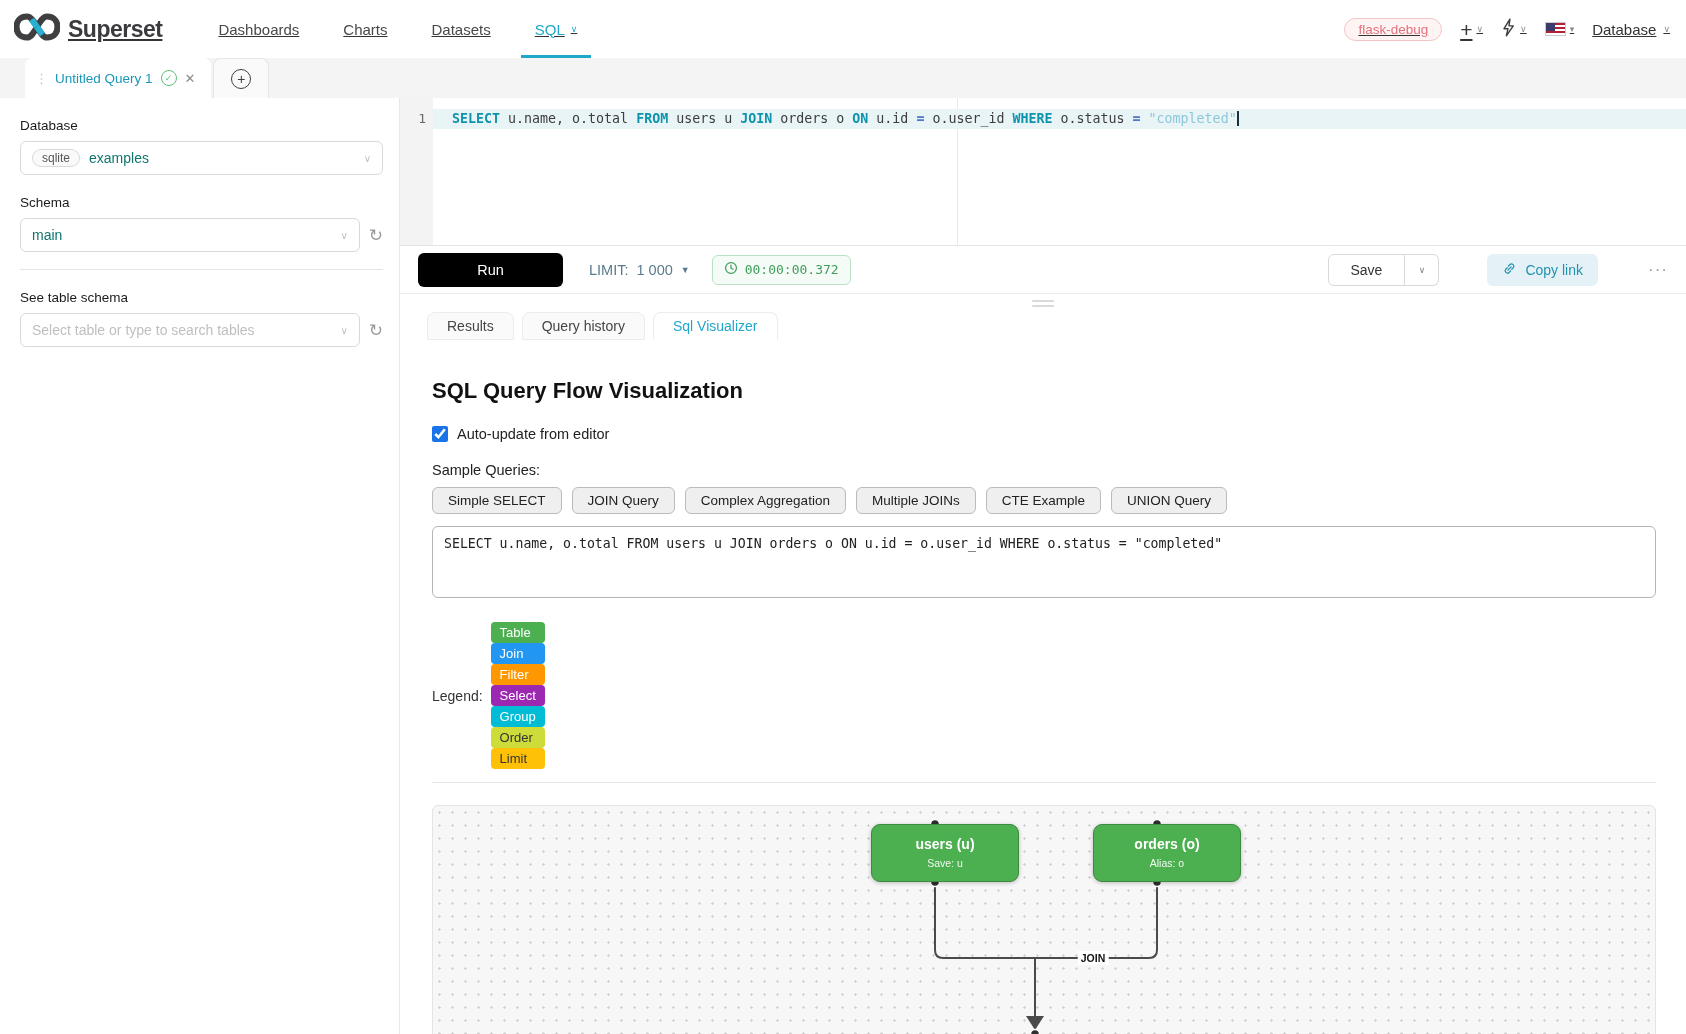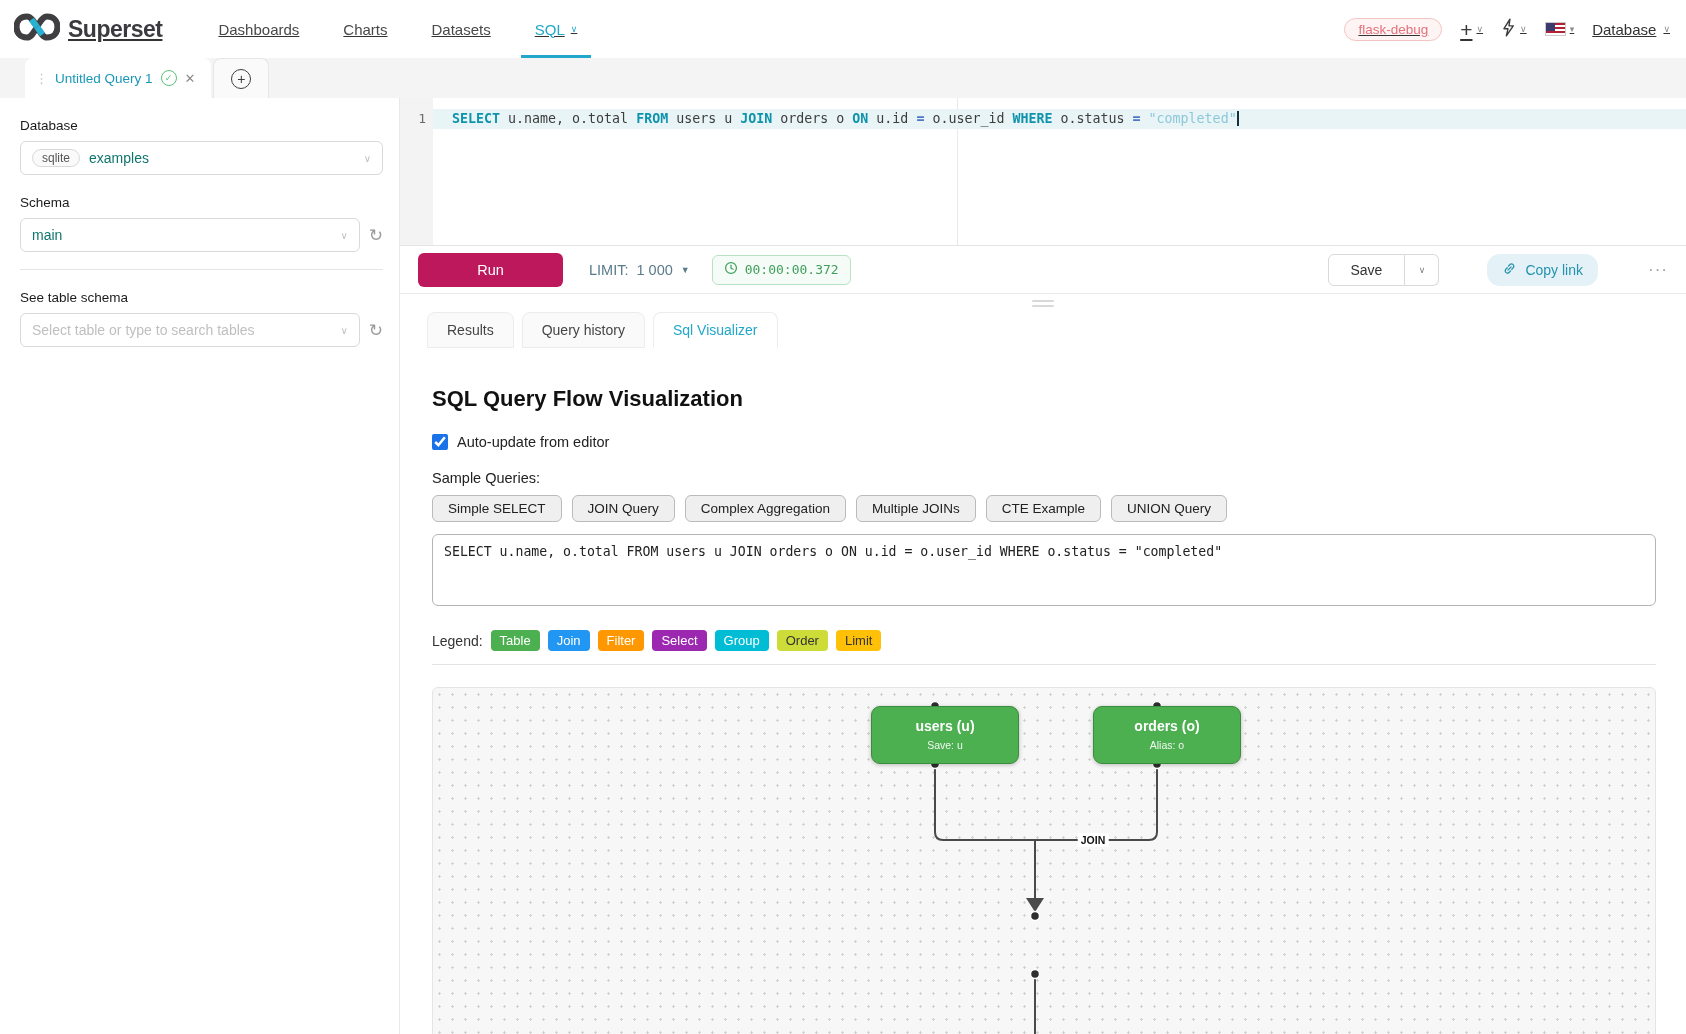--- a/index.html
+++ b/index.html
@@ -58,37 +58,37 @@
   .active-line { position:absolute; left:33px; right:0; top:11px; height:20px; background:#e9f4f6; }
   .code-line { position:absolute; left:52px; top:13px; font-size:13.3px; white-space:pre; z-index:2; }
   .tok-kw { color:#0e93ad; font-weight:bold; }
   .tok-op { color:#4f76c7; font-weight:bold; }
   .tok-str { color:#8cc8da; }
   .tok-id { color:#3d3d3d; }
   .cursor { display:inline-block; width:2px; height:15px; background:#16313d; vertical-align:text-bottom; }
 
   
   .sqltoolbar { height:48px; display:flex; align-items:center; padding:0 18px; border-bottom:1px solid #ebebeb; }
-  .run-btn { width:145px; height:34px; background:#be185d; color:#fff; border:none; border-radius:6px; font-size:14.5px; cursor:pointer; }
+  .run-btn { width:145px; height:34px; background:#000000; color:#fff; border:none; border-radius:6px; font-size:14.5px; cursor:pointer; }
   .limit-group { display:flex; align-items:center; gap:8px; margin-left:26px; color:#5a7b8c; font-size:14.5px; cursor:pointer; }
   .limit-caret { font-size:9px; color:#5a7b8c; }
   .timer-pill { margin-left:22px; height:30px; display:flex; align-items:center; gap:7px; border:1px solid #b9e2c3; background:#f5fbf6; border-radius:6px; padding:0 11px; color:#3f9e5c; font-family:"DejaVu Sans Mono", monospace; font-size:13px; }
   .tb-right { margin-left:auto; display:flex; align-items:center;gap:36px; }
   .save-split { display:flex; }
   .save-main { height:32px; padding:0 22px; background:#fff; border:1px solid #d9d9d9; border-radius:6px 0 0 6px; font-size:14px; color:#333; cursor:pointer; }
   .save-caret { height:32px; width:34px; background:#fff; border:1px solid #d9d9d9; border-left:none; border-radius:0 6px 6px 0; color:#7f7f7f; font-size:9px; cursor:pointer; }
-  .copylink-btn { margin-left:12px; height:32px; display:flex; align-items:center; gap:8px; background:#e4f2f7; color:#2492ae; border:none; border-radius:13px; padding:0 15px; font-size:14px; cursor:pointer; }
+  .copylink-btn { margin-left:12px; height:32px; display:flex; align-items:center; gap:8px; background:#e4f2f7; color:#2492ae; border:none; border-radius:6px; padding:0 15px; font-size:14px; cursor:pointer; }
   .more-btn { margin-left:14px; color:#9a9a9a; font-size:17px; letter-spacing:1px; cursor:pointer; }
 
   
   .resultarea { flex:1; position:relative; background:#fff; overflow:hidden; }
   .drag-handle { position:absolute; top:6px; left:50%; transform:translateX(-50%); display:flex; flex-direction:column; gap:3px; cursor:row-resize; }
   .drag-handle span { width:22px; height:2px; background:#d9d9d9; border-radius:2px; }
   .rtabs { display:flex; gap:8px; margin:18px 0 0 27px; }
-  .rtab { height:36px; display:flex; align-items:center; padding:0 19px; font-size:14px; color:#454545; background:#fafafa; border:1px solid #ececec; border-radius:8px 8px 0 0; cursor:pointer; }
+  .rtab { height:28px; display:flex; align-items:center; padding:0 19px; font-size:14px; color:#454545; background:#fafafa; border:1px solid #ececec; border-radius:8px 8px 0 0; cursor:pointer; }
   .rtab.active { background:#fff; color:#20a7c9; border-bottom-color:#fff; }
 
   .viz { padding:0 30px 0 32px; }
   .viz-title { font-size:22px; font-weight:700; color:#111; margin-top:38px; }
   .auto-row { margin-top:22px; display:flex; align-items:center; gap:9px; font-size:14.5px; color:#222; }
   .auto-row input { width:16px; height:16px; accent-color:#1a73e8; }
   .samples-label { margin-top:20px; font-size:14.5px; color:#222; }
   .sample-btns { margin-top:9px; display:flex; gap:10px; }
   .sample-btn { background:#efefef; border:1px solid #bbb; border-radius:6px; padding:5px 15px; font-size:13.5px; color:#222; font-family:"Liberation Sans", sans-serif; cursor:pointer; }
   .query-box { margin-top:12px; width:100%; height:72px; border:1px solid #b5b5b5; border-radius:6px; padding:9px 11px; font-family:"DejaVu Sans Mono", monospace; font-size:13.2px; color:#222; resize:none; }
@@ -269,21 +269,21 @@
             <button class="sample-btn">Complex Aggregation</button>
             <button class="sample-btn">Multiple JOINs</button>
             <button class="sample-btn">CTE Example</button>
             <button class="sample-btn">UNION Query</button>
           </div>
 
         <textarea class="query-box" spellcheck="false" style="">SELECT u.name, o.total FROM users u JOIN orders o ON u.id = o.user_id WHERE o.status = "completed"</textarea>
 
         <div class="legend-row">
           <span>Legend:</span>
-          <span id="legend-badges" style="display:flex; gap:8px;">
+          <span id="legend-badges" style="display:flex; gap:0;flex-direction:column;">
               <span class="legend-badge" style="background: rgb(76, 175, 80); color: rgb(255, 255, 255);">Table</span>
               <span class="legend-badge" style="background: rgb(33, 150, 243); color: rgb(255, 255, 255);">Join</span>
               <span class="legend-badge" style="background: rgb(255, 152, 0); color: rgb(255, 255, 255);">Filter</span>
               <span class="legend-badge" style="background: rgb(156, 39, 176); color: rgb(255, 255, 255);">Select</span>
               <span class="legend-badge" style="background: rgb(0, 188, 212); color: rgb(255, 255, 255);">Group</span>
               <span class="legend-badge" style="background: rgb(205, 220, 57); color: rgb(51, 51, 51);">Order</span>
               <span class="legend-badge" style="background: rgb(255, 193, 7); color: rgb(51, 51, 51);">Limit</span>
             </span>
         </div>
 

